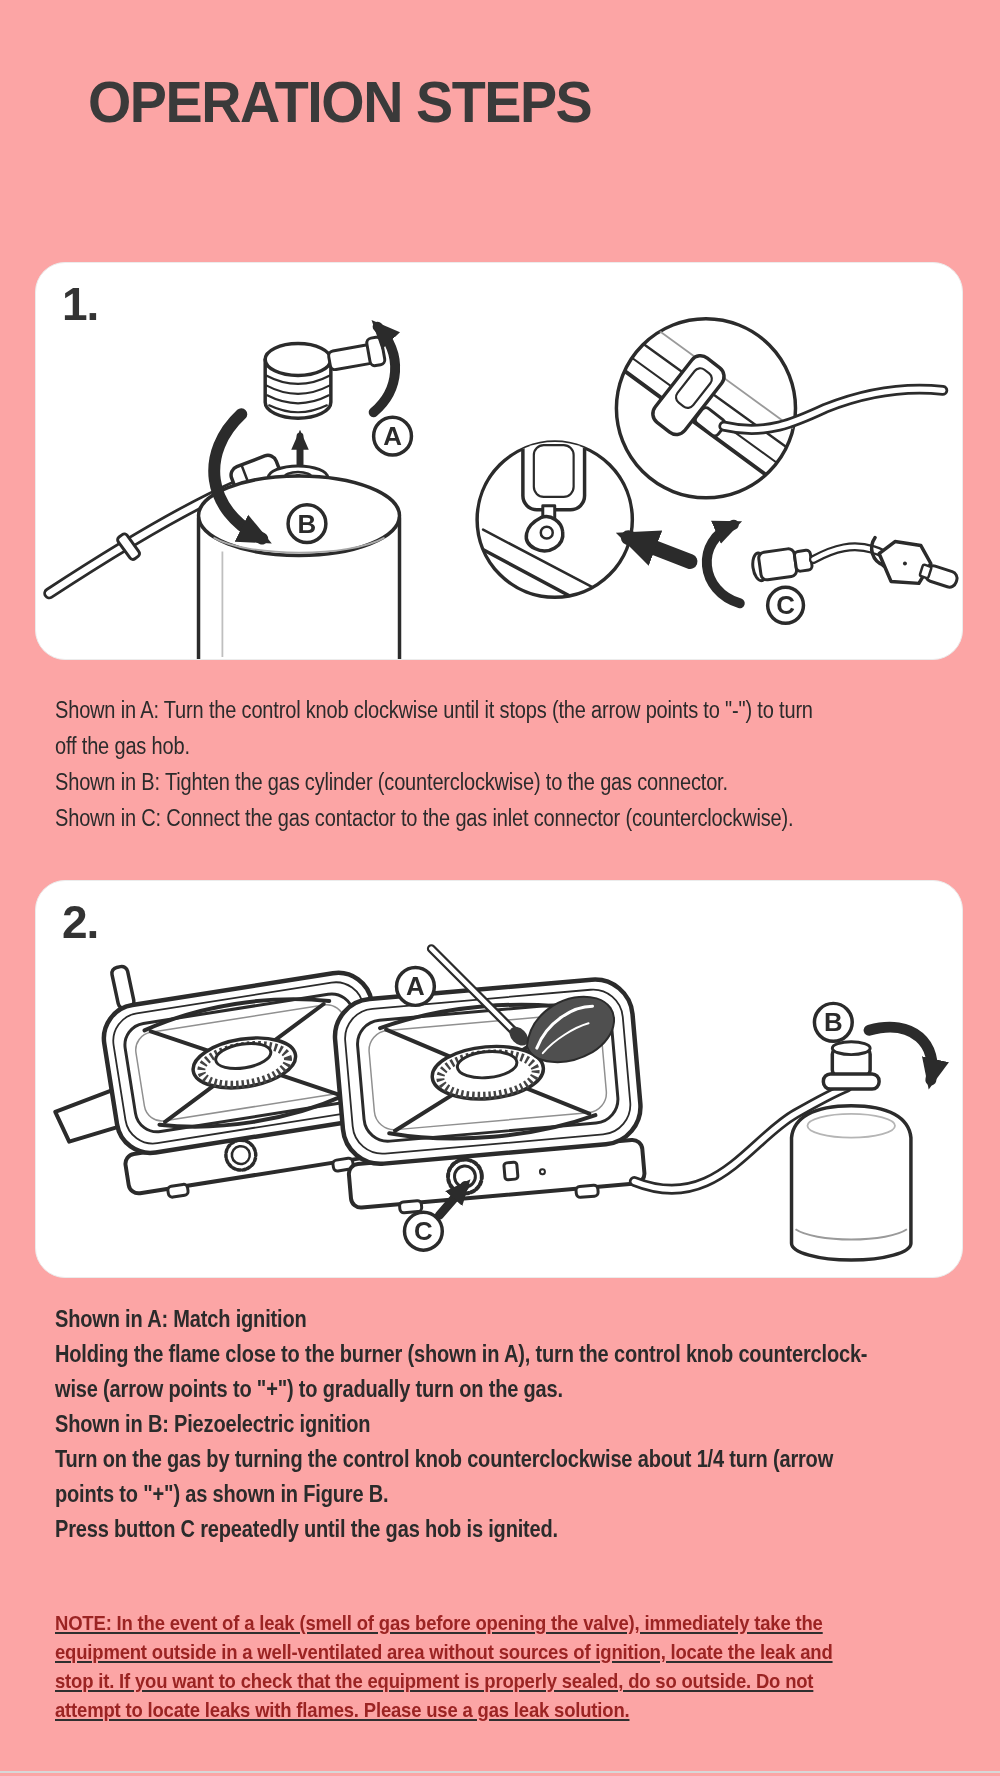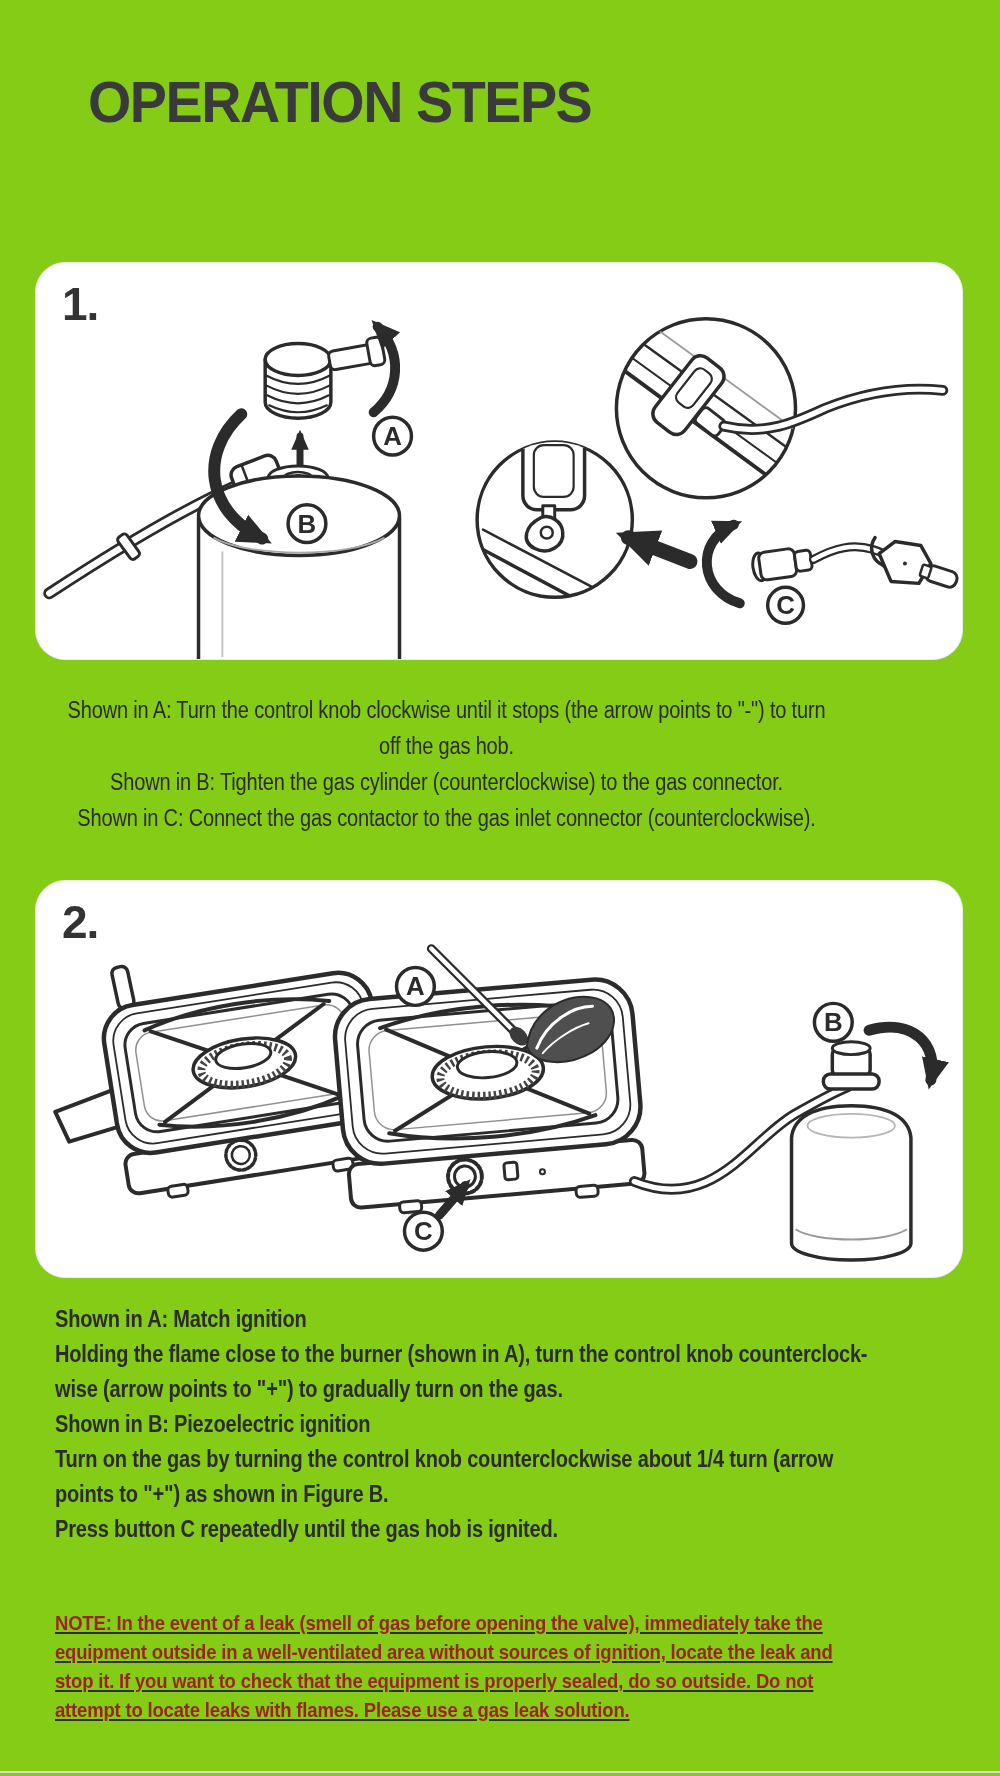--- a/index.html
+++ b/index.html
@@ -1,17 +1,17 @@
 <!DOCTYPE html>
 <html><head>
 <meta charset="utf-8">
 <style>
   html,body{margin:0;padding:0;background:#ffffff;}
   .page{
-    position:relative;width:1000px;height:1776px;background:#84cc16;
+    position:relative;width:1000px;height:1776px;background:#fca5a5;
     font-family:"Liberation Sans","DejaVu Sans",sans-serif;color:#2f2f2f;overflow:hidden;
   }
   .title{
     position:absolute;left:88px;top:68px;margin:0;
     font-size:58px;font-weight:700;color:#3a3a3a;letter-spacing:-1.5px;
     transform:scaleX(0.96);transform-origin:0 50%;white-space:nowrap;
   }
   .panel{
     position:absolute;left:35px;width:928px;height:398px;background:#ffffff;
     border:1.5px solid #ececec;border-radius:30px;box-sizing:border-box;
@@ -20,21 +20,21 @@
   .panel-2{top:880px;}
   .step-num{
     position:absolute;left:26px;top:14px;font-size:46px;font-weight:700;
     color:#333333;letter-spacing:-1px;z-index:2;
   }
   .panel svg{position:absolute;left:0;top:0;border-radius:30px;}
   .lineart{stroke:#2b2b2b;fill:none;stroke-linecap:round;stroke-linejoin:round;}
   .fillw{fill:#ffffff;}
   .marker-letter{font-family:"Liberation Sans","DejaVu Sans",sans-serif;font-size:26px;font-weight:bold;fill:#2b2b2b;}
   .text-block{position:absolute;left:55px;width:900px;}
-  .tb-1{top:692px;text-align:center;}
+  .tb-1{top:692px;}
   .tb-2{top:1302px;font-weight:bold;}
   .body-line{
     margin:0;font-size:23px;line-height:36px;color:#2b2b2b;letter-spacing:-0.2px;
     white-space:nowrap;transform:scaleX(0.87);transform-origin:0 50%;
   }
   .tb-2 .body-line{line-height:35px;}
   .note-block{position:absolute;left:55px;top:1608px;width:900px;text-decoration:underline;}
   .note-line{
     margin:0;font-size:21px;line-height:29px;font-weight:bold;color:#9b2423;
     white-space:nowrap;transform:scaleX(0.88);transform-origin:0 50%;letter-spacing:-0.2px;

